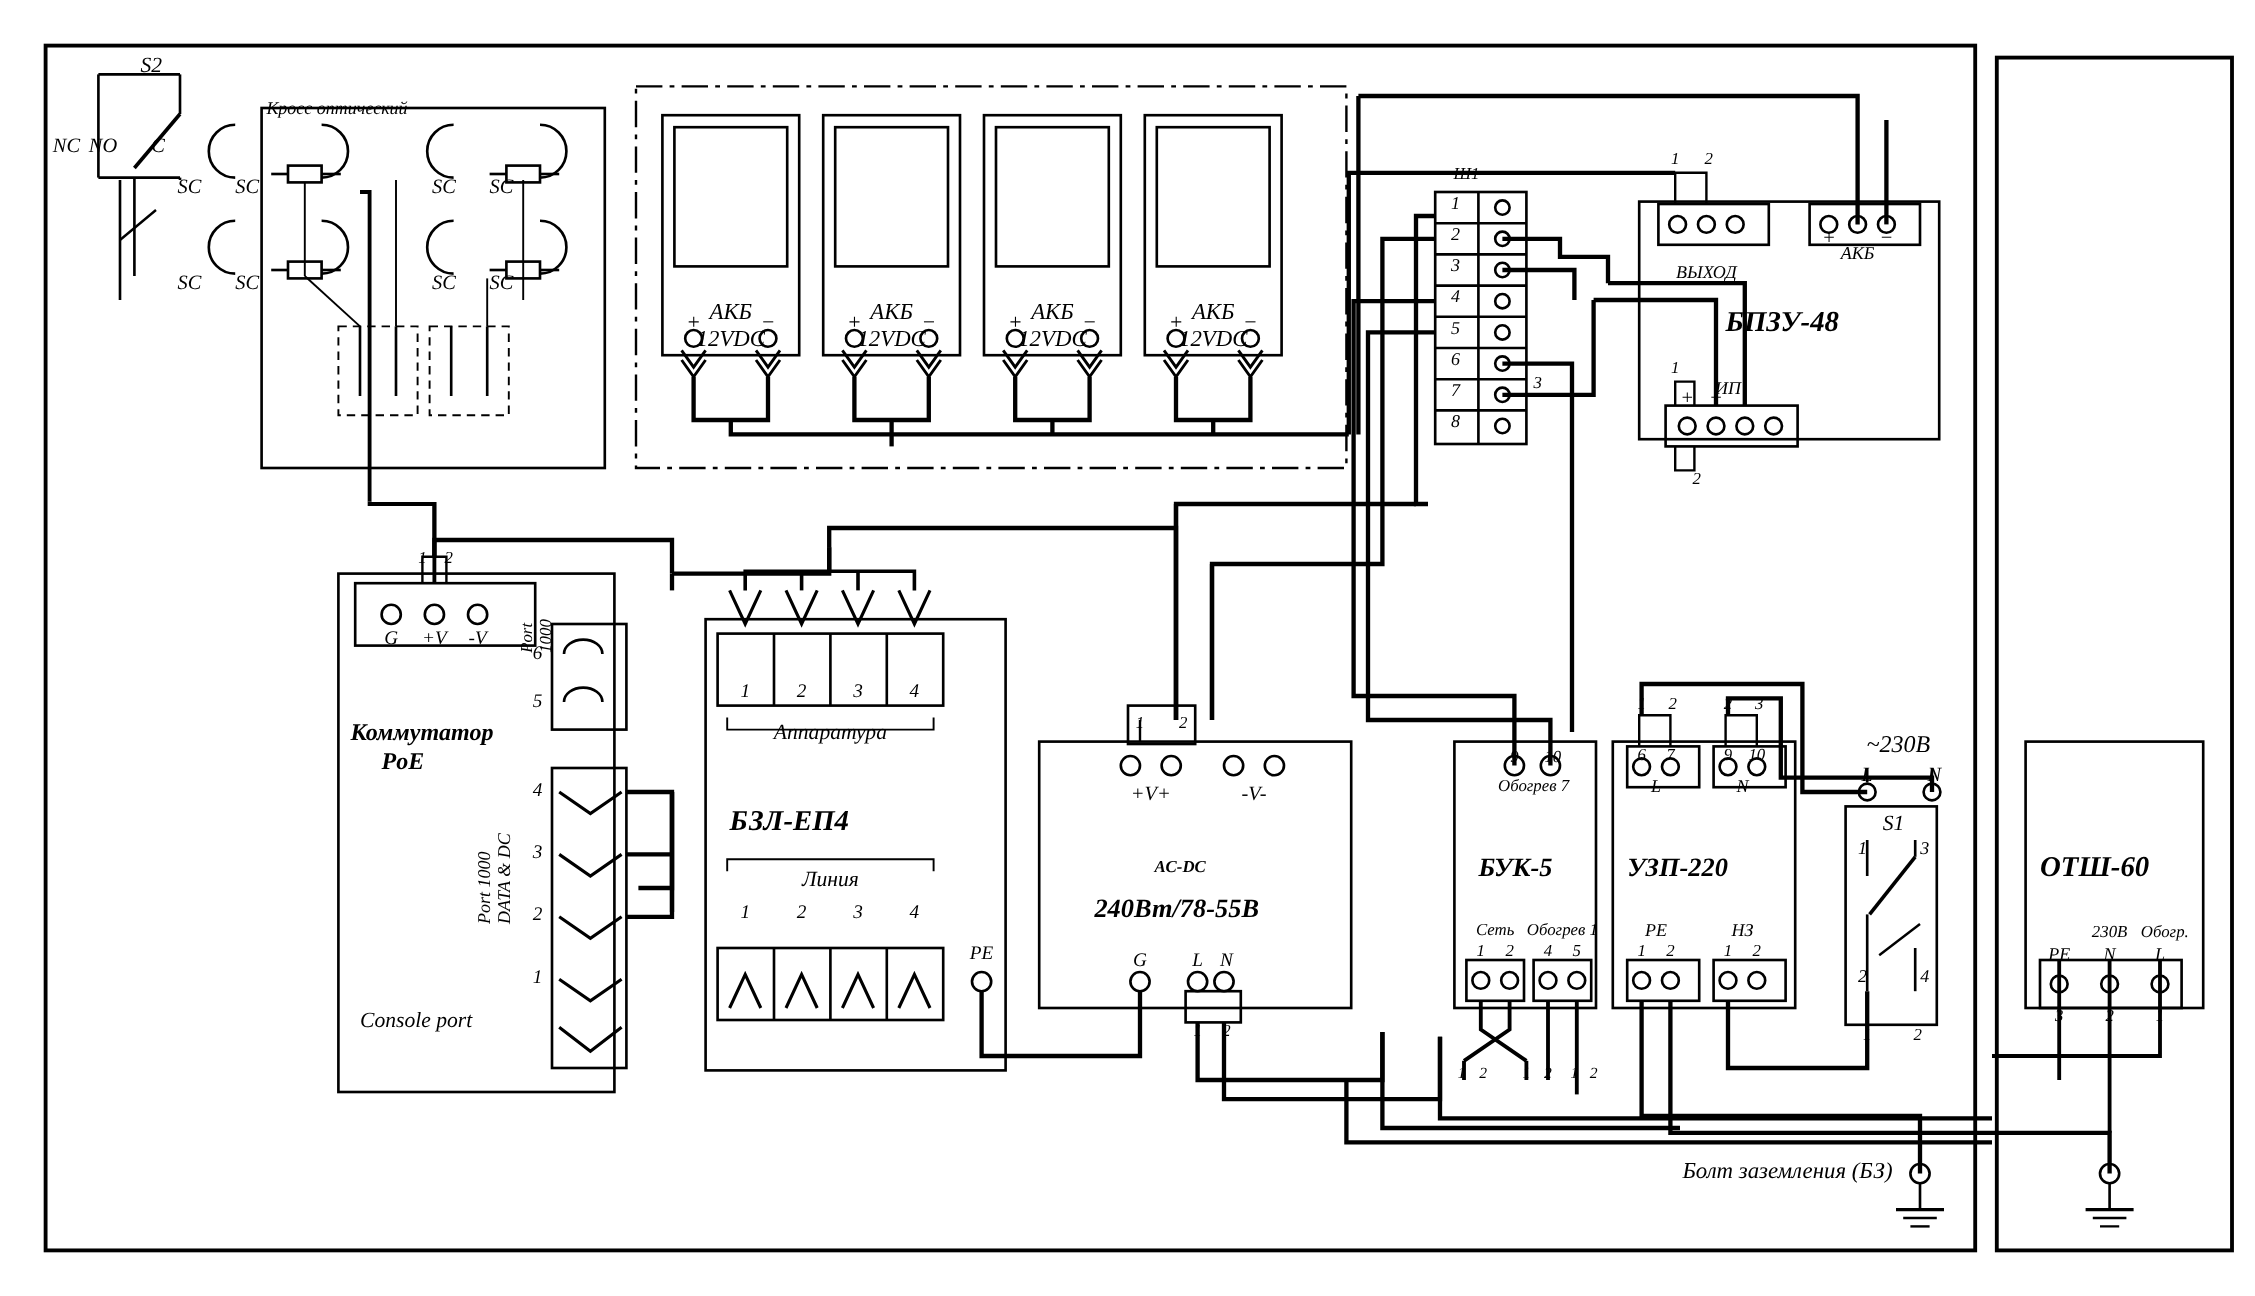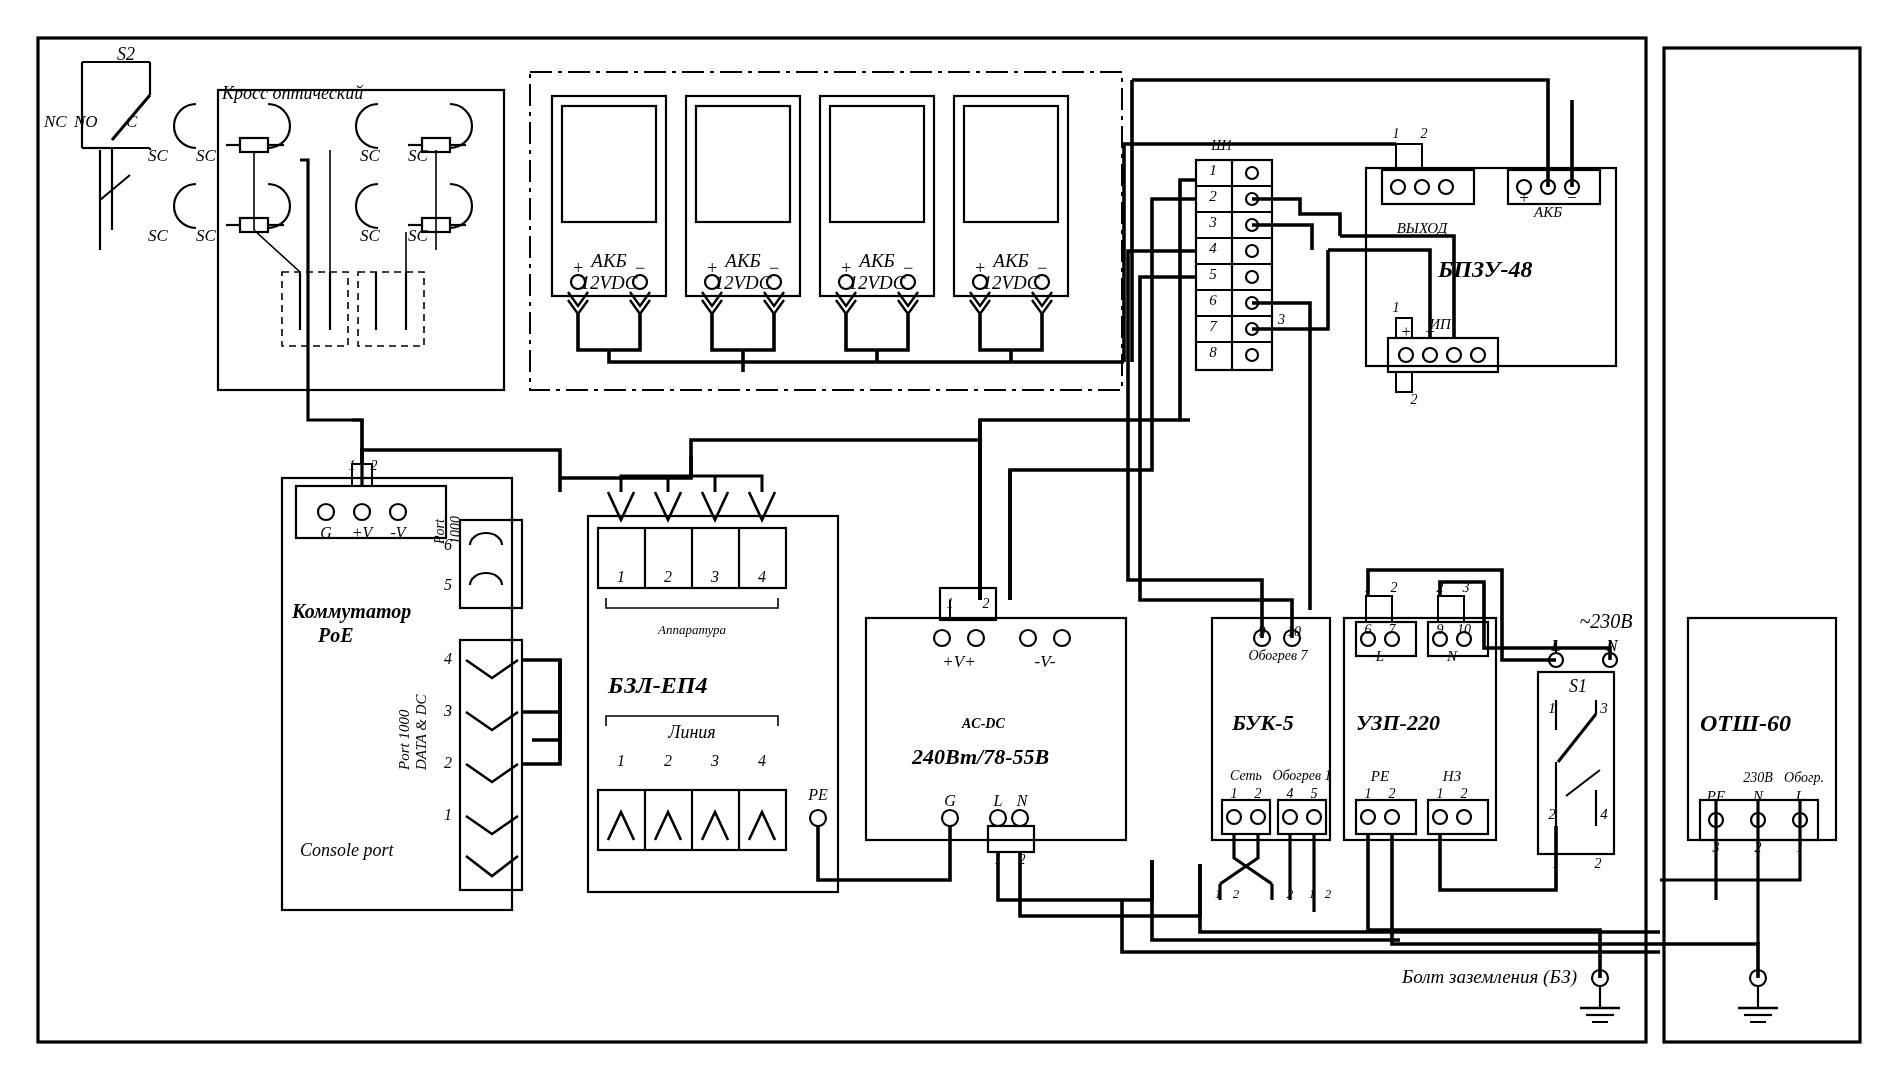--- a/index.html
+++ b/index.html
@@ -360,21 +360,21 @@
     <path d="M1196 277 L1140 277 L1140 600 L1292 600 L1292 638" stroke-width="3.6"></path>
 
   </g>
 </svg>
 
 <div class="lbl" style="left:117px;top:44px;font-size:18px;">S2</div>
 <div class="lbl" style="left:44px;top:112px;font-size:17px;">NC</div>
 <div class="lbl" style="left:74px;top:112px;font-size:17px;">NO</div>
 <div class="lbl" style="left:126px;top:112px;font-size:17px;">C</div>
 
-<div class="lbl" style="left:222px;top:83px;font-size:18px;text-align:center;">Кросс оптический</div>
+<div class="lbl" style="left:222px;top:83px;font-size:15px;text-align:center;">Кросс оптический</div>
 <div class="lbl" style="left:148px;top:146px;font-size:17px;">SC</div>
 <div class="lbl" style="left:196px;top:146px;font-size:17px;">SC</div>
 <div class="lbl" style="left:360px;top:146px;font-size:17px;">SC</div>
 <div class="lbl" style="left:408px;top:146px;font-size:17px;">SC</div>
 <div class="lbl" style="left:148px;top:226px;font-size:17px;">SC</div>
 <div class="lbl" style="left:196px;top:226px;font-size:17px;">SC</div>
 <div class="lbl" style="left:360px;top:226px;font-size:17px;">SC</div>
 <div class="lbl" style="left:408px;top:226px;font-size:17px;">SC</div>
 
 <div class="lbl c" style="left:609px;top:250px;font-size:19px;">АКБ</div>
@@ -430,21 +430,21 @@
 <div class="lbl" style="left:396px;top:770px;font-size:15px;transform:rotate(-90deg);transform-origin:left top;">Port 1000<br>DATA &amp; DC</div>
 <div class="lbl c" style="left:448px;top:536px;font-size:16px;">6</div>
 <div class="lbl c" style="left:448px;top:576px;font-size:16px;">5</div>
 <div class="lbl c" style="left:448px;top:650px;font-size:16px;">4</div>
 <div class="lbl c" style="left:448px;top:702px;font-size:16px;">3</div>
 <div class="lbl c" style="left:448px;top:754px;font-size:16px;">2</div>
 <div class="lbl c" style="left:448px;top:806px;font-size:16px;">1</div>
 <div class="lbl" style="left:300px;top:840px;font-size:18px;">Console port</div>
 
 <div class="lbl b" style="left:608px;top:672px;font-size:24px;">БЗЛ-ЕП4</div>
-<div class="lbl c" style="left:692px;top:622px;font-size:13px;">Аппаратура</div>
+<div class="lbl c" style="left:692px;top:600px;font-size:18px;">Аппаратура</div>
 <div class="lbl c" style="left:692px;top:722px;font-size:18px;">Линия</div>
 <div class="lbl c" style="left:621px;top:568px;font-size:16px;">1</div>
 <div class="lbl c" style="left:668px;top:568px;font-size:16px;">2</div>
 <div class="lbl c" style="left:715px;top:568px;font-size:16px;">3</div>
 <div class="lbl c" style="left:762px;top:568px;font-size:16px;">4</div>
 <div class="lbl c" style="left:621px;top:752px;font-size:16px;">1</div>
 <div class="lbl c" style="left:668px;top:752px;font-size:16px;">2</div>
 <div class="lbl c" style="left:715px;top:752px;font-size:16px;">3</div>
 <div class="lbl c" style="left:762px;top:752px;font-size:16px;">4</div>
 <div class="lbl c" style="left:818px;top:786px;font-size:16px;">PE</div>
@@ -489,21 +489,21 @@
 <div class="lbl c" style="left:1394px;top:580px;font-size:14px;">2</div>
 <div class="lbl c" style="left:1440px;top:580px;font-size:14px;">2</div>
 <div class="lbl c" style="left:1466px;top:580px;font-size:14px;">3</div>
 <div class="lbl c" style="left:1380px;top:768px;font-size:15px;">PE</div>
 <div class="lbl c" style="left:1452px;top:768px;font-size:15px;">НЗ</div>
 <div class="lbl c" style="left:1368px;top:786px;font-size:14px;">1</div>
 <div class="lbl c" style="left:1392px;top:786px;font-size:14px;">2</div>
 <div class="lbl c" style="left:1440px;top:786px;font-size:14px;">1</div>
 <div class="lbl c" style="left:1464px;top:786px;font-size:14px;">2</div>
 
-<div class="lbl c" style="left:1582px;top:610px;font-size:20px;margin-left:24px;">~230В</div>
+<div class="lbl c" style="left:1582px;top:610px;font-size:20px;">~230В</div>
 <div class="lbl c" style="left:1556px;top:636px;font-size:17px;">L</div>
 <div class="lbl c" style="left:1612px;top:636px;font-size:17px;">N</div>
 <div class="lbl c" style="left:1578px;top:676px;font-size:18px;">S1</div>
 <div class="lbl c" style="left:1552px;top:700px;font-size:15px;">1</div>
 <div class="lbl c" style="left:1604px;top:700px;font-size:15px;">3</div>
 <div class="lbl c" style="left:1552px;top:806px;font-size:15px;">2</div>
 <div class="lbl c" style="left:1604px;top:806px;font-size:15px;">4</div>
 <div class="lbl c" style="left:1556px;top:856px;font-size:14px;">1</div>
 <div class="lbl c" style="left:1598px;top:856px;font-size:14px;">2</div>
 

